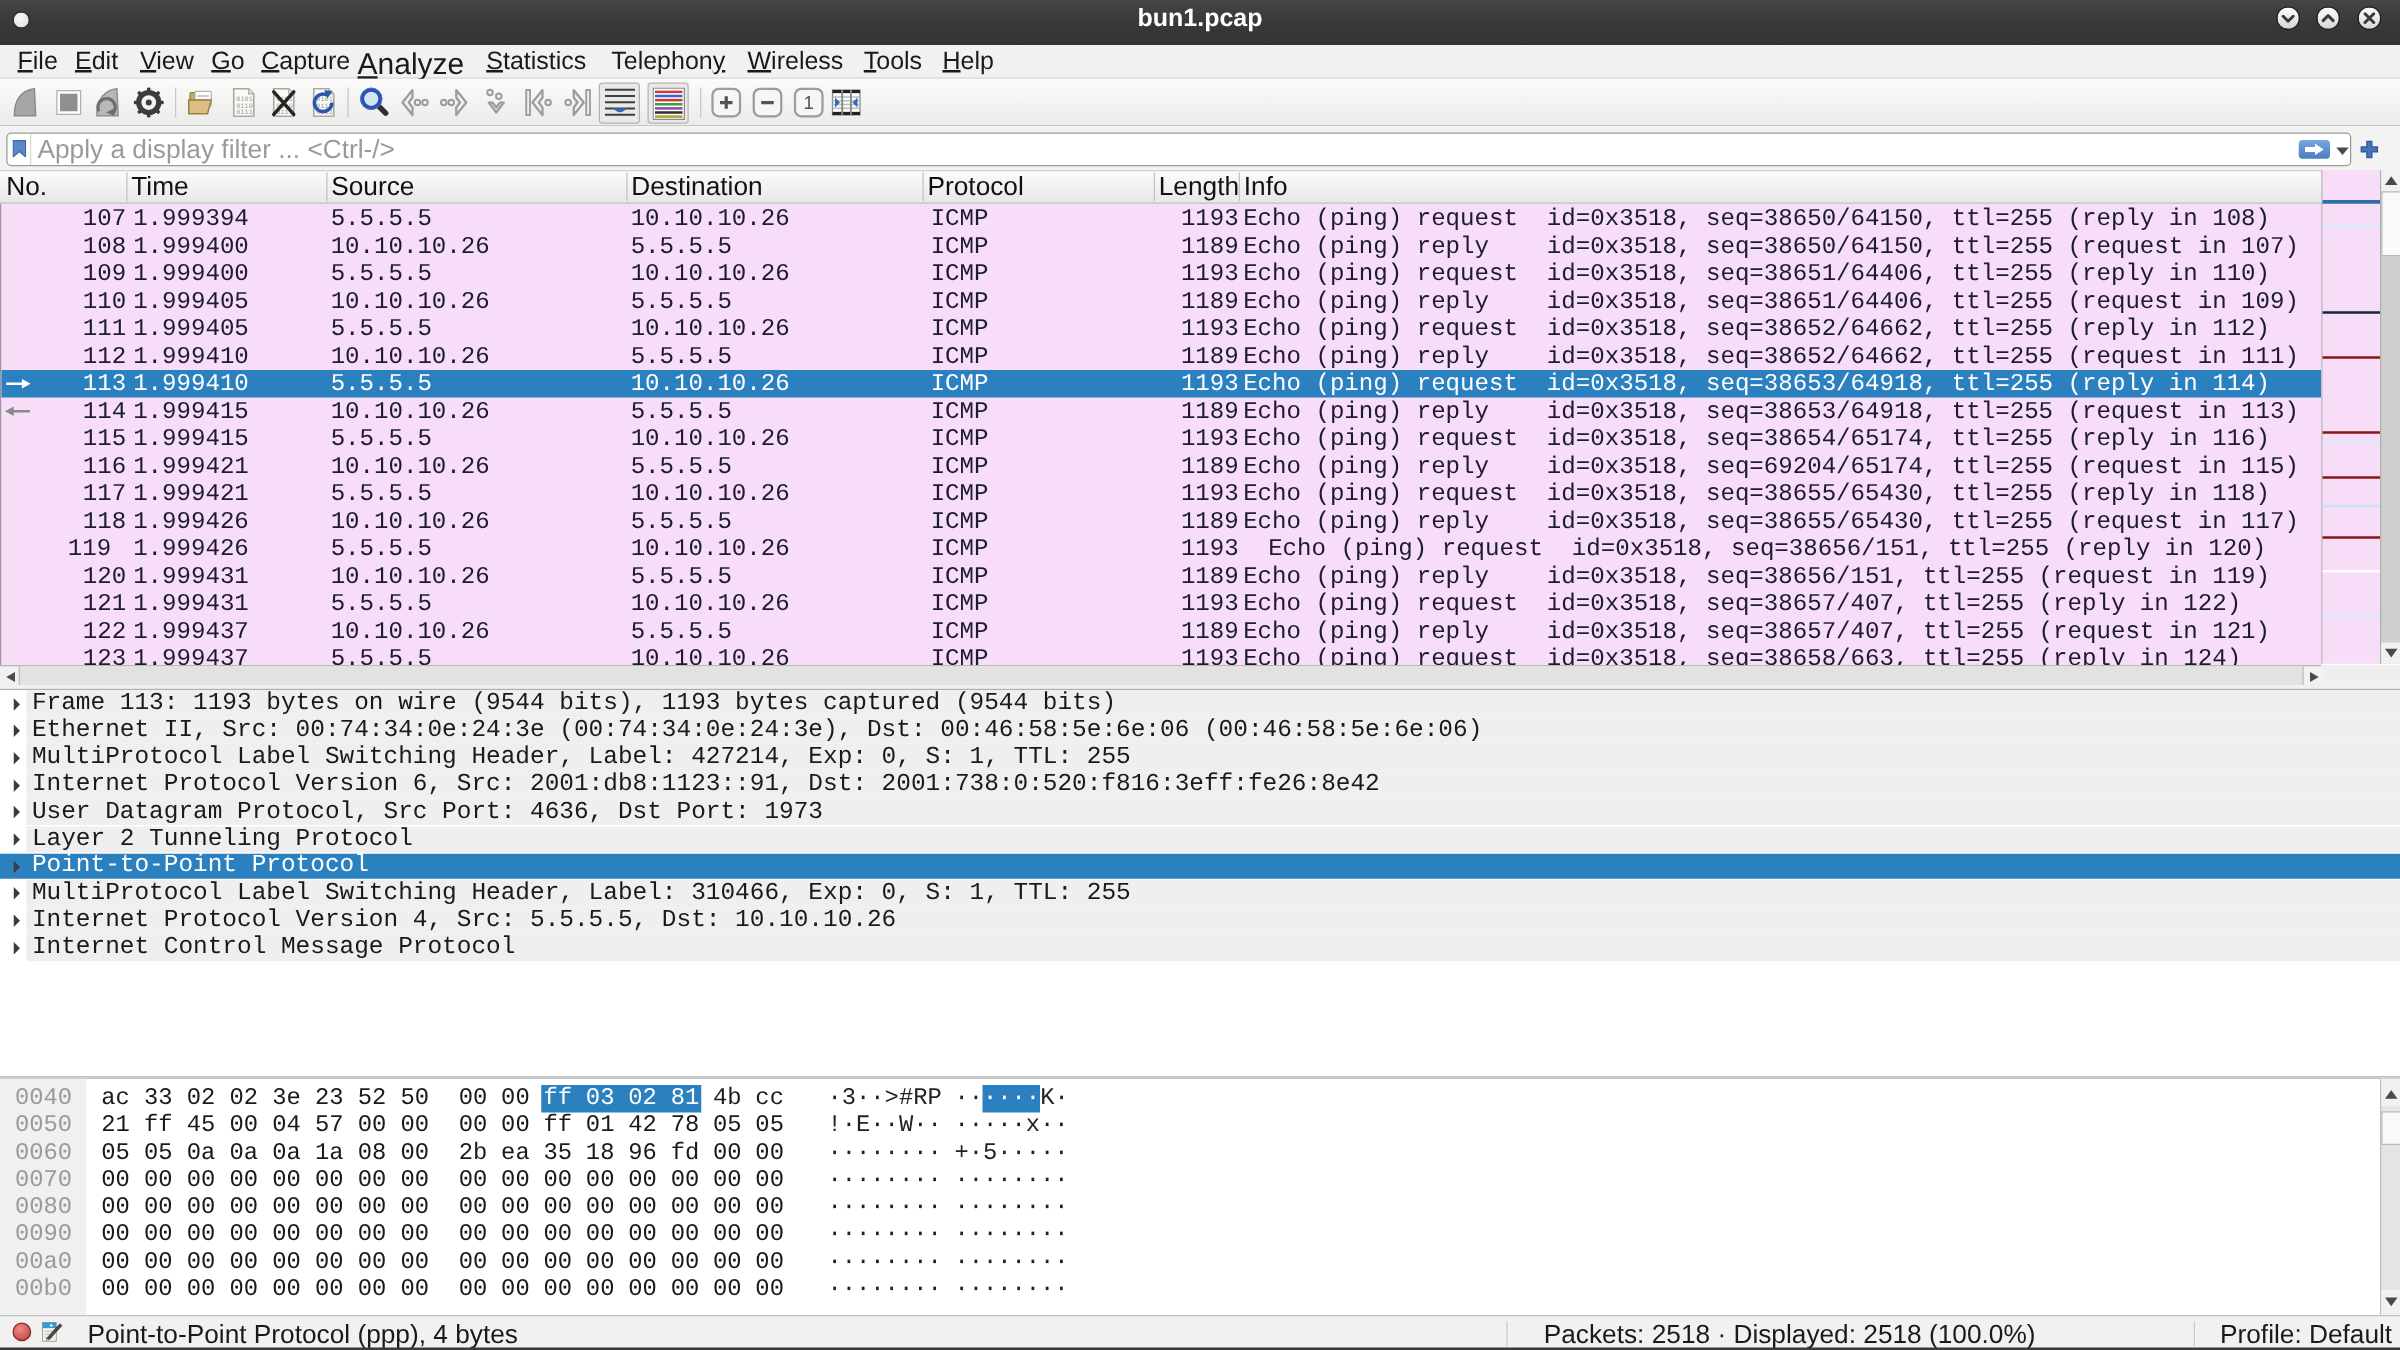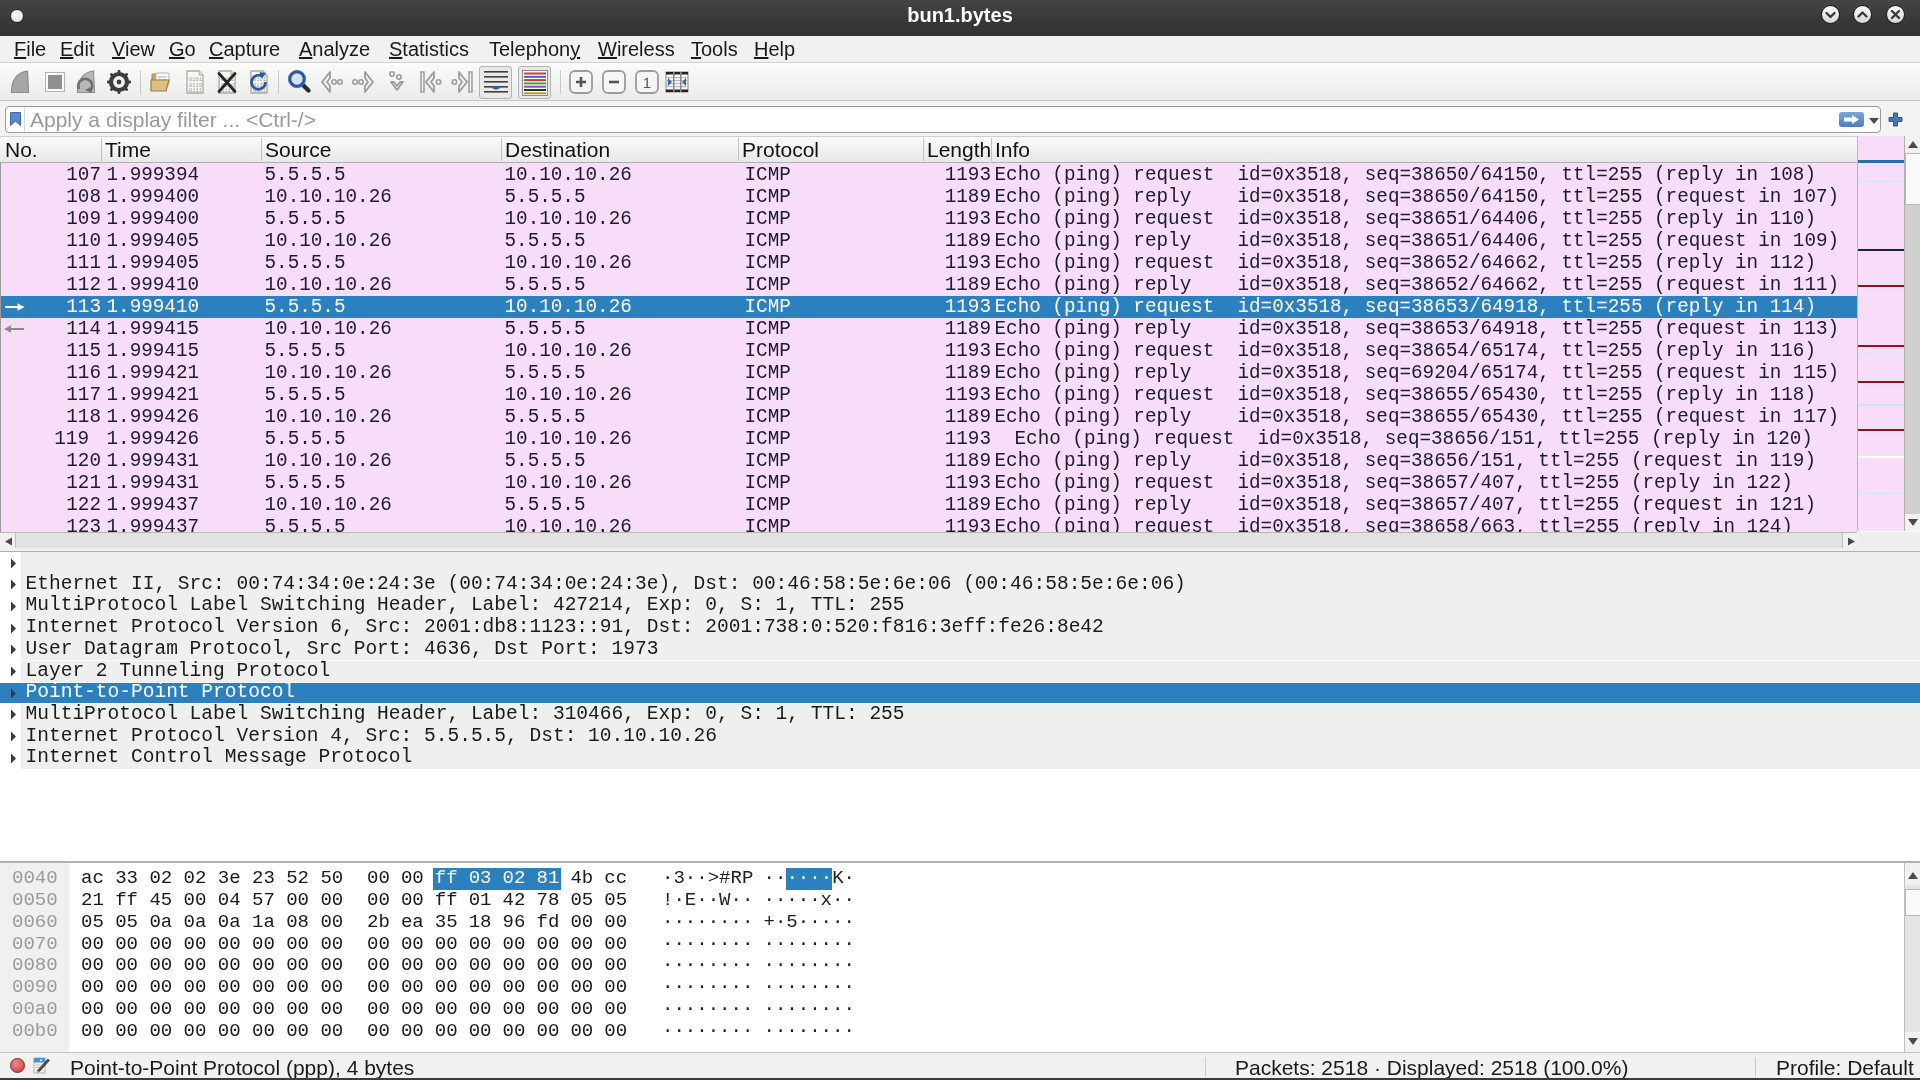--- a/index.html
+++ b/index.html
@@ -1,41 +1,41 @@
 <!DOCTYPE html>
 <html><head><meta charset="utf-8"><title>bun1.pcap</title><style>
 html,body{margin:0;padding:0;width:1920px;height:1080px;overflow:hidden;background:#fff;}
 body{font-family:"Liberation Sans", sans-serif;font-size:20px;color:#1a1a1a;position:relative;}
 .abs{position:absolute;}
 .mono{font-family:"Liberation Mono", monospace;font-size:19.3px;}
 </style></head><body>
 
 <div class="abs" style="left:0;top:0;width:1920px;height:36px;background:linear-gradient(#454545,#383838 55%,#333);">
 <div class="abs" style="left:10px;top:9px;width:14px;height:14px;border-radius:50%;background:radial-gradient(circle at 40% 35%,#fafafa,#d9d9d9);border:1px solid #2a2a2a;box-sizing:border-box;"></div>
-<div class="abs" style="left:0;right:0;top:4px;text-align:center;font-weight:bold;font-size:20px;color:#fff;">bun1.bytes</div>
+<div class="abs" style="left:0;right:0;top:4px;text-align:center;font-weight:bold;font-size:20px;color:#fff;">bun1.pcap</div>
 <div class="abs" style="left:1821px;top:4.5px;width:19px;height:19px;border-radius:50%;background:linear-gradient(#fefefe,#d5d5d5);border:1px solid #1f1f1f;box-sizing:border-box;"></div>
 <svg class="abs" style="left:1821px;top:4.5px;" width="19" height="19">
       <polyline points="5.5,8 9.5,12 13.5,8" fill="none" stroke="#3a3a3a" stroke-width="2.4" stroke-linecap="round" stroke-linejoin="round"></polyline>
     </svg>
 <div class="abs" style="left:1853px;top:4.5px;width:19px;height:19px;border-radius:50%;background:linear-gradient(#fefefe,#d5d5d5);border:1px solid #1f1f1f;box-sizing:border-box;"></div>
 <svg class="abs" style="left:1853px;top:4.5px;" width="19" height="19">
       <polyline points="5.5,11.5 9.5,7.5 13.5,11.5" fill="none" stroke="#3a3a3a" stroke-width="2.4" stroke-linecap="round" stroke-linejoin="round"></polyline>
     </svg>
 <div class="abs" style="left:1886px;top:4.5px;width:19px;height:19px;border-radius:50%;background:linear-gradient(#fefefe,#d5d5d5);border:1px solid #1f1f1f;box-sizing:border-box;"></div>
 <svg class="abs" style="left:1886px;top:4.5px;" width="19" height="19">
       <path d="M6 6 L13 13 M13 6 L6 13" stroke="#3a3a3a" stroke-width="2.4" stroke-linecap="round"></path>
     </svg>
 </div>
 <div class="abs" style="left:0;top:36px;width:1920px;height:27px;background:#f1f1f0;border-bottom:1px solid #d2d2d2;box-sizing:border-box;"></div>
 <div class="abs" style="left:14px;top:38px;font-size:20px;color:#1a1a1a;"><u>F</u>ile</div>
 <div class="abs" style="left:60px;top:38px;font-size:20px;color:#1a1a1a;"><u>E</u>dit</div>
 <div class="abs" style="left:112px;top:38px;font-size:20px;color:#1a1a1a;"><u>V</u>iew</div>
 <div class="abs" style="left:169px;top:38px;font-size:20px;color:#1a1a1a;"><u>G</u>o</div>
 <div class="abs" style="left:209px;top:38px;font-size:20px;color:#1a1a1a;"><u>C</u>apture</div>
-<div class="abs" style="left:299px;top:38px;font-size:20px;color:#1a1a1a;"><u>A</u>nalyze</div>
+<div class="abs" style="left:286px;top:38px;font-size:24px;color:#1a1a1a;"><u>A</u>nalyze</div>
 <div class="abs" style="left:389px;top:38px;font-size:20px;color:#1a1a1a;"><u>S</u>tatistics</div>
 <div class="abs" style="left:489px;top:38px;font-size:20px;color:#1a1a1a;">Telephon<u>y</u></div>
 <div class="abs" style="left:598px;top:38px;font-size:20px;color:#1a1a1a;"><u>W</u>ireless</div>
 <div class="abs" style="left:691px;top:38px;font-size:20px;color:#1a1a1a;"><u>T</u>ools</div>
 <div class="abs" style="left:754px;top:38px;font-size:20px;color:#1a1a1a;"><u>H</u>elp</div>
 <div class="abs" style="left:0;top:63px;width:1920px;height:38px;background:linear-gradient(#fbfbfa,#ebebe9);border-bottom:1px solid #c6c6c6;box-sizing:border-box;"></div>
 <svg class="abs" style="left:8px;top:69px;" width="26" height="26" viewBox="0 0 26 26">
     <path d="M3.5 23.5 C3.5 11 9 3.5 19.5 2 L20.5 23.5 Z" fill="#a6a6a6" stroke="#8a8a8a" stroke-width="1.2"></path>
   </svg>
 <svg class="abs" style="left:42px;top:69px;" width="26" height="26" viewBox="0 0 26 26">
@@ -395,20 +395,21 @@
       <path d="M1 0.5 L8 4.5 L1 8.5 Z" fill="#4a4a4a"></path>
     </svg>
 </div>
 <div class="abs" style="left:1857px;top:532px;width:63px;height:16px;background:#efefef;"></div>
 <div class="abs" style="left:0;top:548px;width:1920px;height:3px;background:#f0f0f0;"></div>
 <div class="abs" style="left:0;top:551px;width:1920px;height:311px;background:#fff;border-top:1px solid #b0b0b0;border-bottom:1px solid #b0b0b0;box-sizing:border-box;">
 <div class="abs" style="left:21px;top:0.0px;width:1899px;height:21.7px;background:#efefef;"></div>
 <svg class="abs" style="left:9px;top:4.5px;" width="9" height="13" viewBox="0 0 9 13">
       <path d="M2 1.5 L7 6.5 L2 11.5 Z" fill="#3c3c3c"></path>
     </svg>
+<div class="abs" style="left:25.5px;top:0.0px;height:21.7px;line-height:21.7px;color:#1a1a1a;white-space:pre;font-family:&quot;Liberation Mono&quot;, monospace;font-size:19.55px;">Frame 113: 1193 bytes on wire (9544 bits), 1193 bytes captured (9544 bits)</div>
 <div class="abs" style="left:21px;top:21.7px;width:1899px;height:21.7px;background:#efefef;"></div>
 <svg class="abs" style="left:9px;top:26.2px;" width="9" height="13" viewBox="0 0 9 13">
       <path d="M2 1.5 L7 6.5 L2 11.5 Z" fill="#3c3c3c"></path>
     </svg>
 <div class="abs" style="left:25.5px;top:21.7px;height:21.7px;line-height:21.7px;color:#1a1a1a;white-space:pre;font-family:&quot;Liberation Mono&quot;, monospace;font-size:19.55px;">Ethernet II, Src: 00:74:34:0e:24:3e (00:74:34:0e:24:3e), Dst: 00:46:58:5e:6e:06 (00:46:58:5e:6e:06)</div>
 <div class="abs" style="left:21px;top:43.4px;width:1899px;height:21.7px;background:#efefef;"></div>
 <svg class="abs" style="left:9px;top:47.9px;" width="9" height="13" viewBox="0 0 9 13">
       <path d="M2 1.5 L7 6.5 L2 11.5 Z" fill="#3c3c3c"></path>
     </svg>
 <div class="abs" style="left:25.5px;top:43.4px;height:21.7px;line-height:21.7px;color:#1a1a1a;white-space:pre;font-family:&quot;Liberation Mono&quot;, monospace;font-size:19.55px;">MultiProtocol Label Switching Header, Label: 427214, Exp: 0, S: 1, TTL: 255</div>

